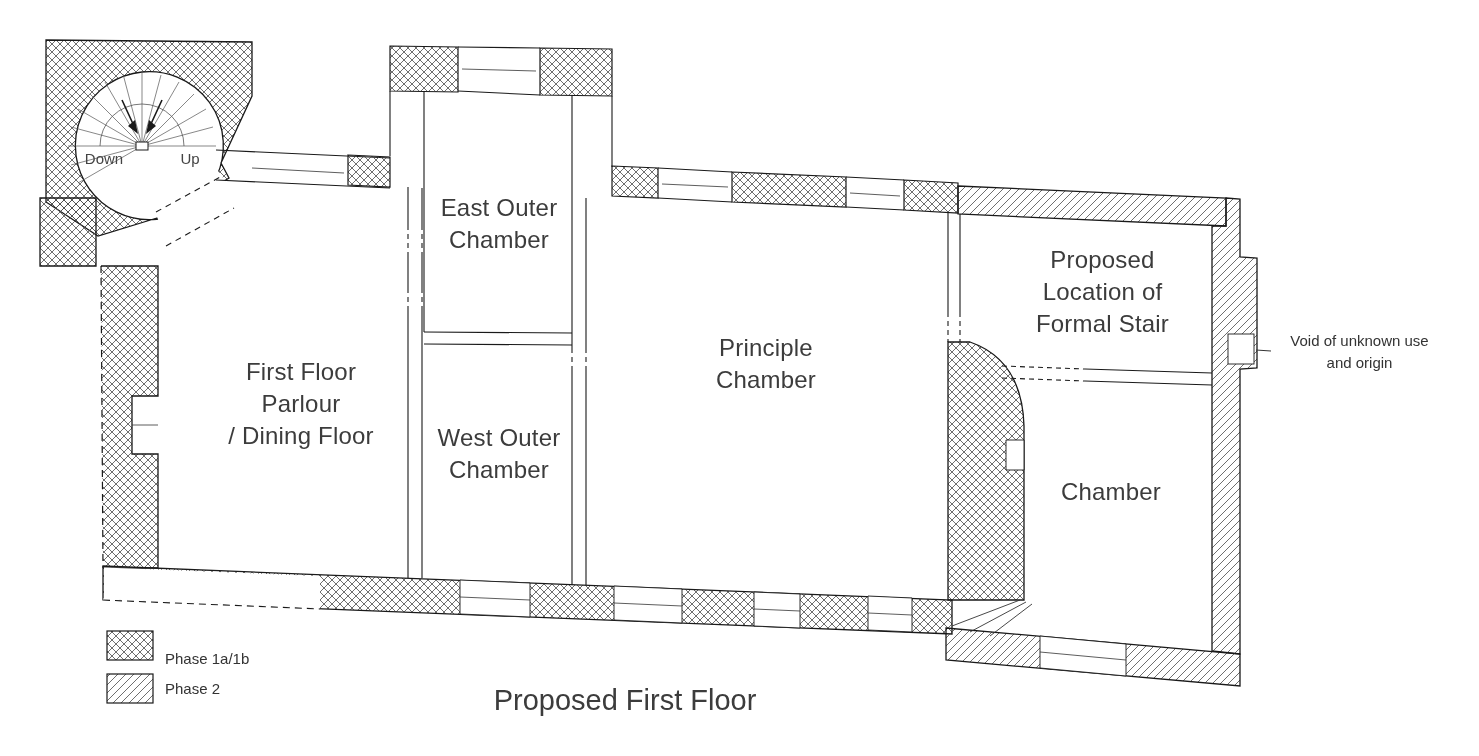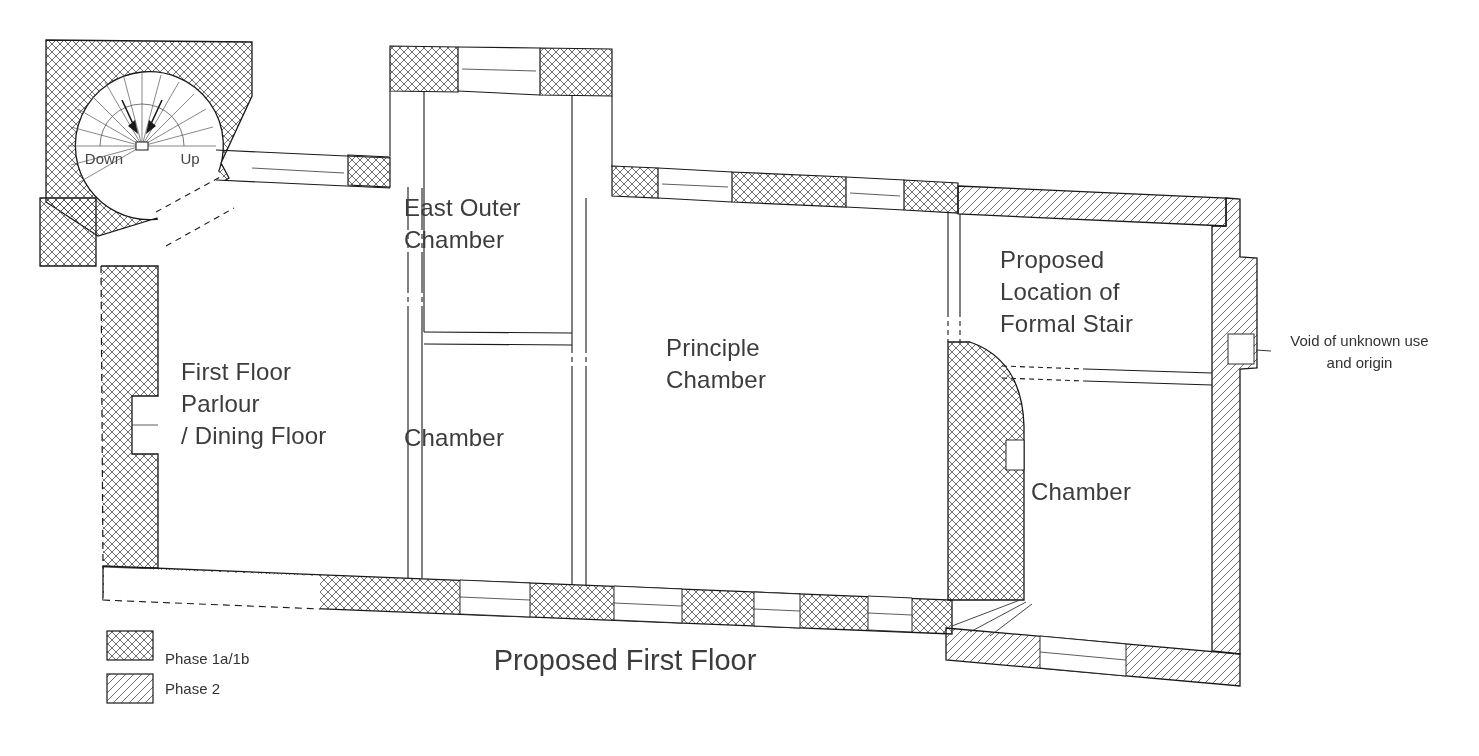--- a/index.html
+++ b/index.html
@@ -1,19 +1,19 @@
 <!DOCTYPE html>
 <html><head>
 <meta charset="utf-8">
 <style>
   html,body{margin:0;padding:0;background:#ffffff;}
   .plan-container{position:relative;width:1479px;height:756px;background:#ffffff;
     font-family:"Liberation Sans",sans-serif;color:#3c3c3c;overflow:hidden;}
   .plan-svg{position:absolute;left:0;top:0;}
-  .room-label{position:absolute;font-size:24px;line-height:32px;letter-spacing:.2px;color:#3c3c3c;}
+  .room-label{position:absolute;text-align:center;font-size:24px;line-height:32px;letter-spacing:.2px;color:#3c3c3c;}
   .small-label{position:absolute;text-align:center;font-size:15px;color:#444;}
   .note-label{position:absolute;text-align:center;font-size:15px;line-height:22px;color:#333;}
   .legend-label{position:absolute;font-size:15px;color:#333;line-height:22px;}
   .plan-title{position:absolute;text-align:center;font-size:29px;color:#3c3c3c;}
 </style>
 </head>
 <body>
 
 <div class="plan-container">
 
@@ -131,20 +131,21 @@
     <div>Parlour</div>
     <div>/ Dining Floor</div>
   </div>
 
   <div class="room-label" style="left:404px;top:192px;width:190px">
     <div>East Outer</div>
     <div>Chamber</div>
   </div>
 
   <div class="room-label" style="left:404px;top:422px;width:190px">
+    <div>West Outer</div>
     <div>Chamber</div>
   </div>
 
   <div class="room-label" style="left:666px;top:332px;width:200px">
     <div>Principle</div>
     <div>Chamber</div>
   </div>
 
   <div class="room-label" style="left:1000px;top:244px;width:205px">
     <div>Proposed</div>
@@ -157,15 +158,15 @@
   </div>
 
   <div class="note-label" style="left:1272px;top:330px;width:175px">
     <div>Void of unknown use</div>
     <div>and origin</div>
   </div>
 
   <div class="legend-label" style="left:165px;top:648px;width:140px">Phase 1a/1b</div>
   <div class="legend-label" style="left:165px;top:678px;width:140px">Phase 2</div>
 
-  <div class="plan-title" style="left:420px;top:644px;width:410px">Proposed First Floor</div>
+  <div class="plan-title" style="left:420px;top:684px;width:410px">Proposed First Floor</div>
 
 </div>
 
 </body></html>

